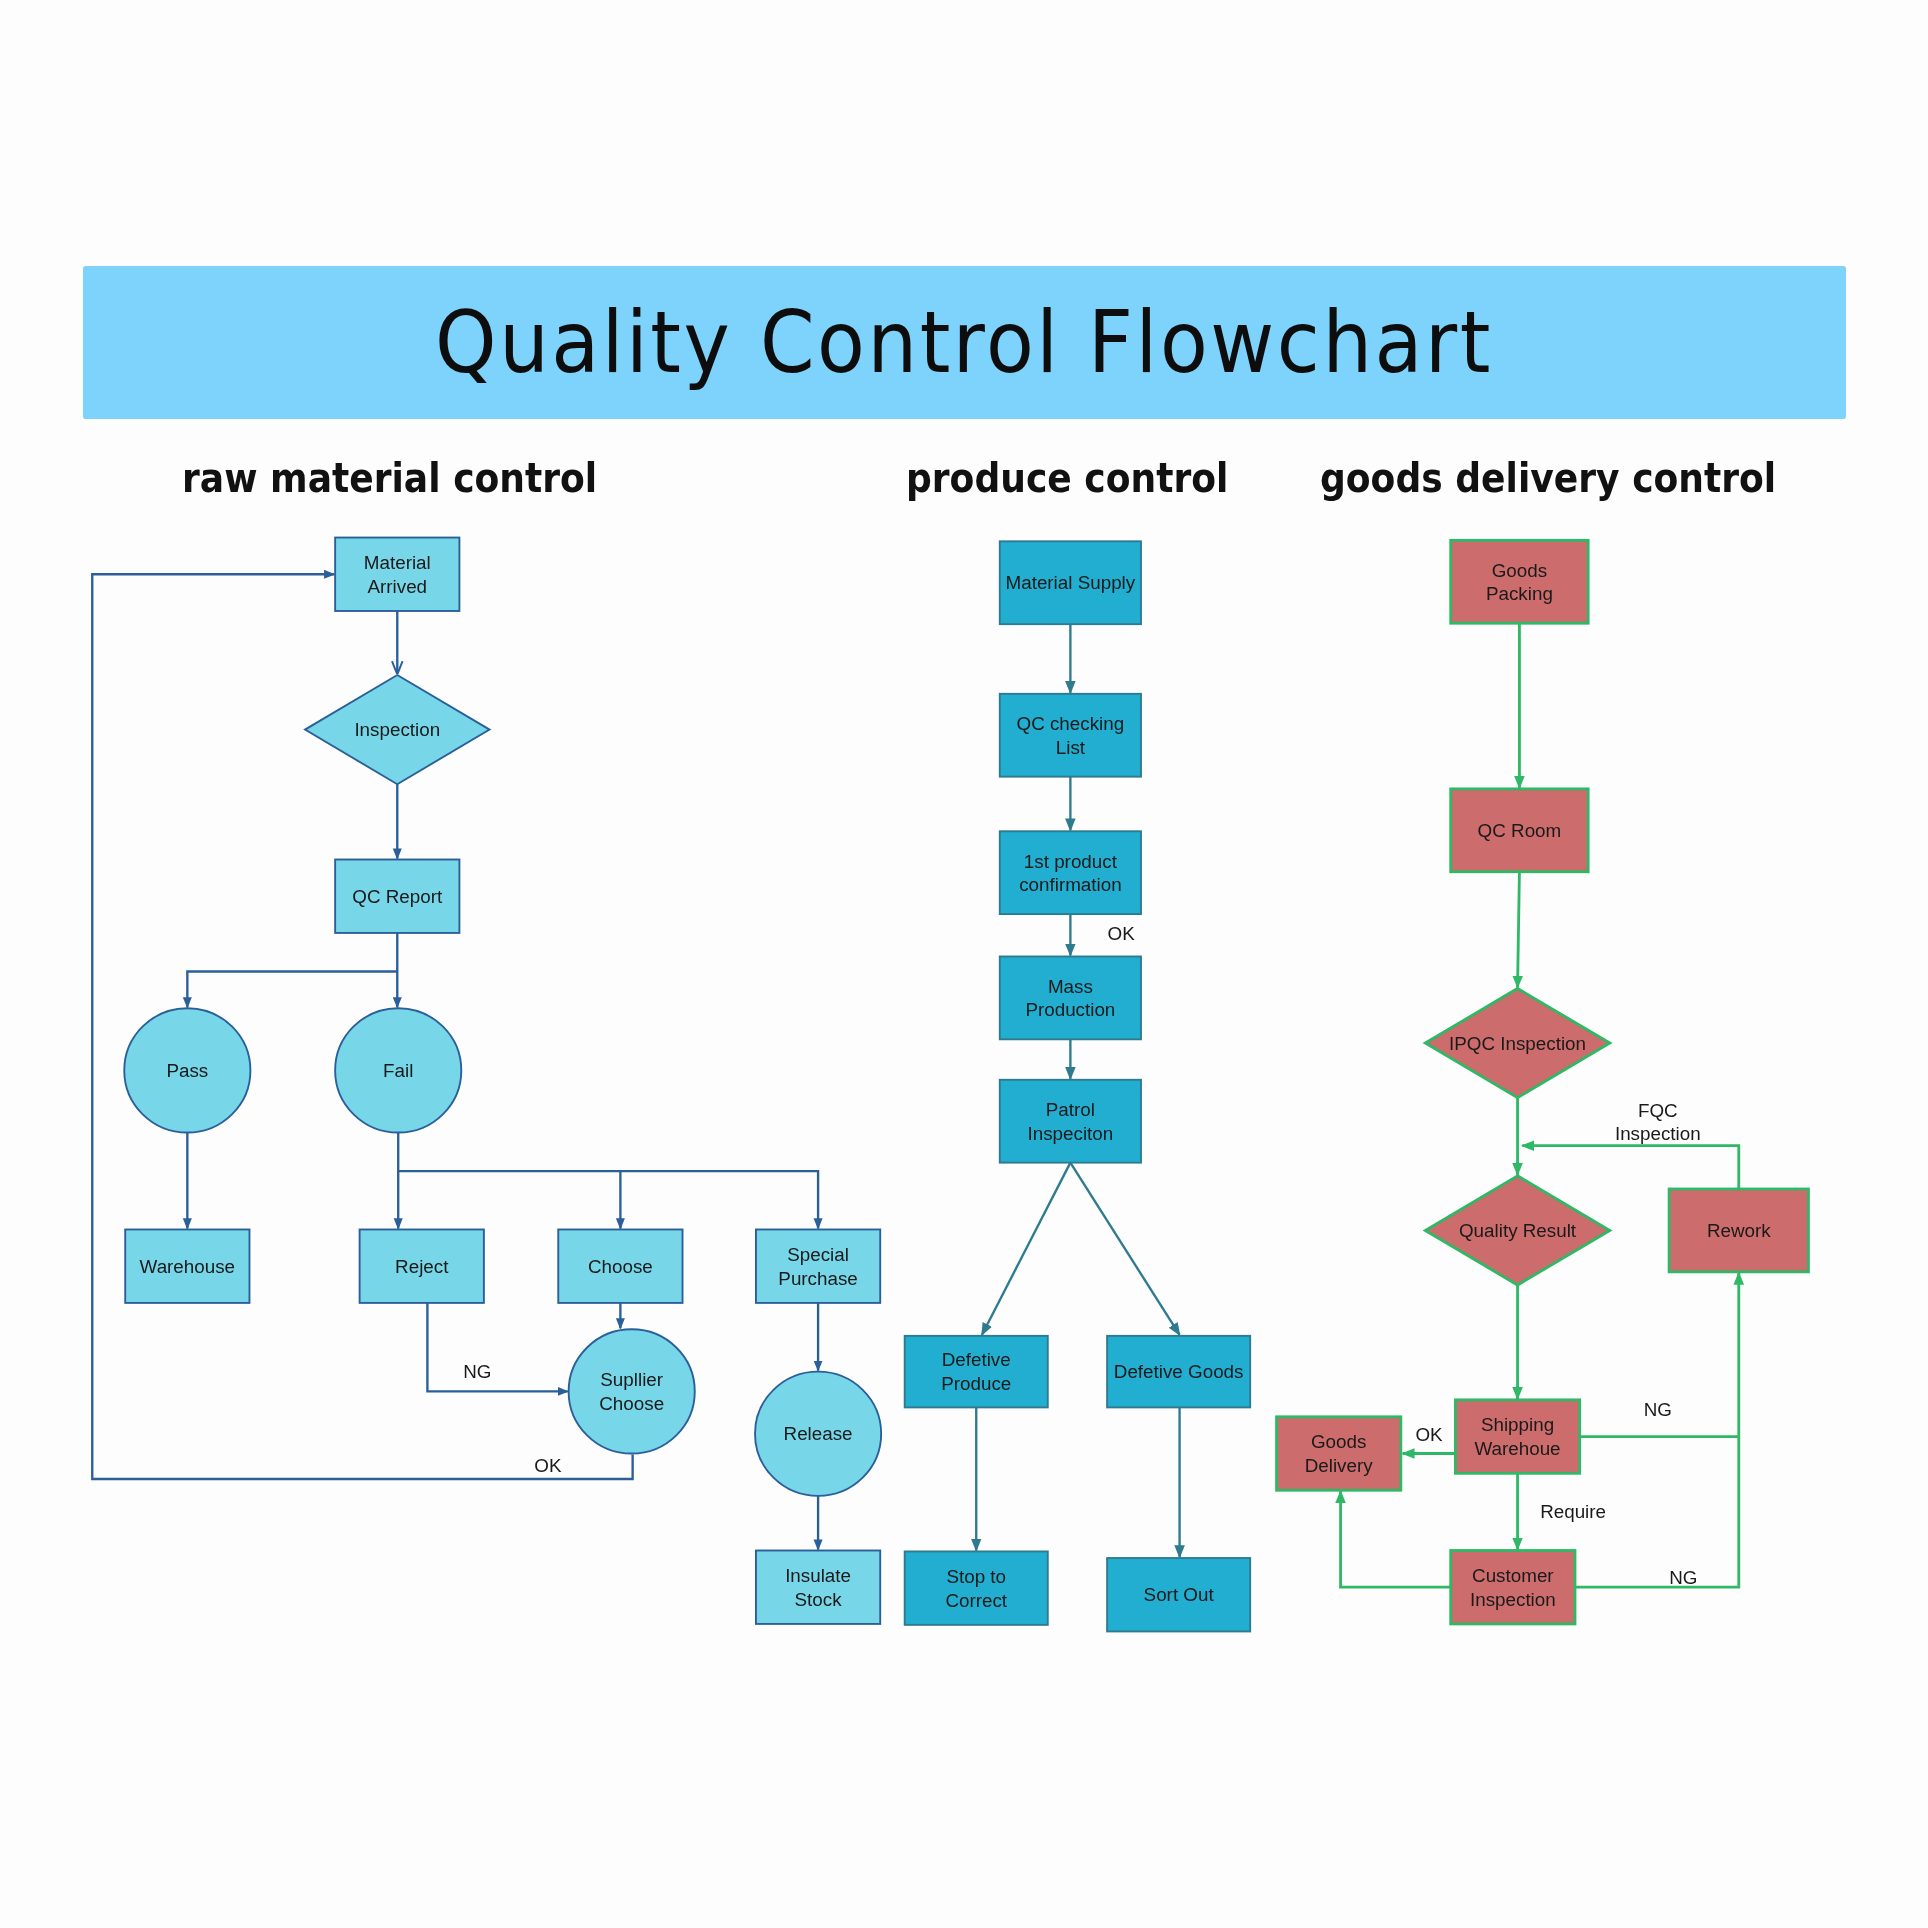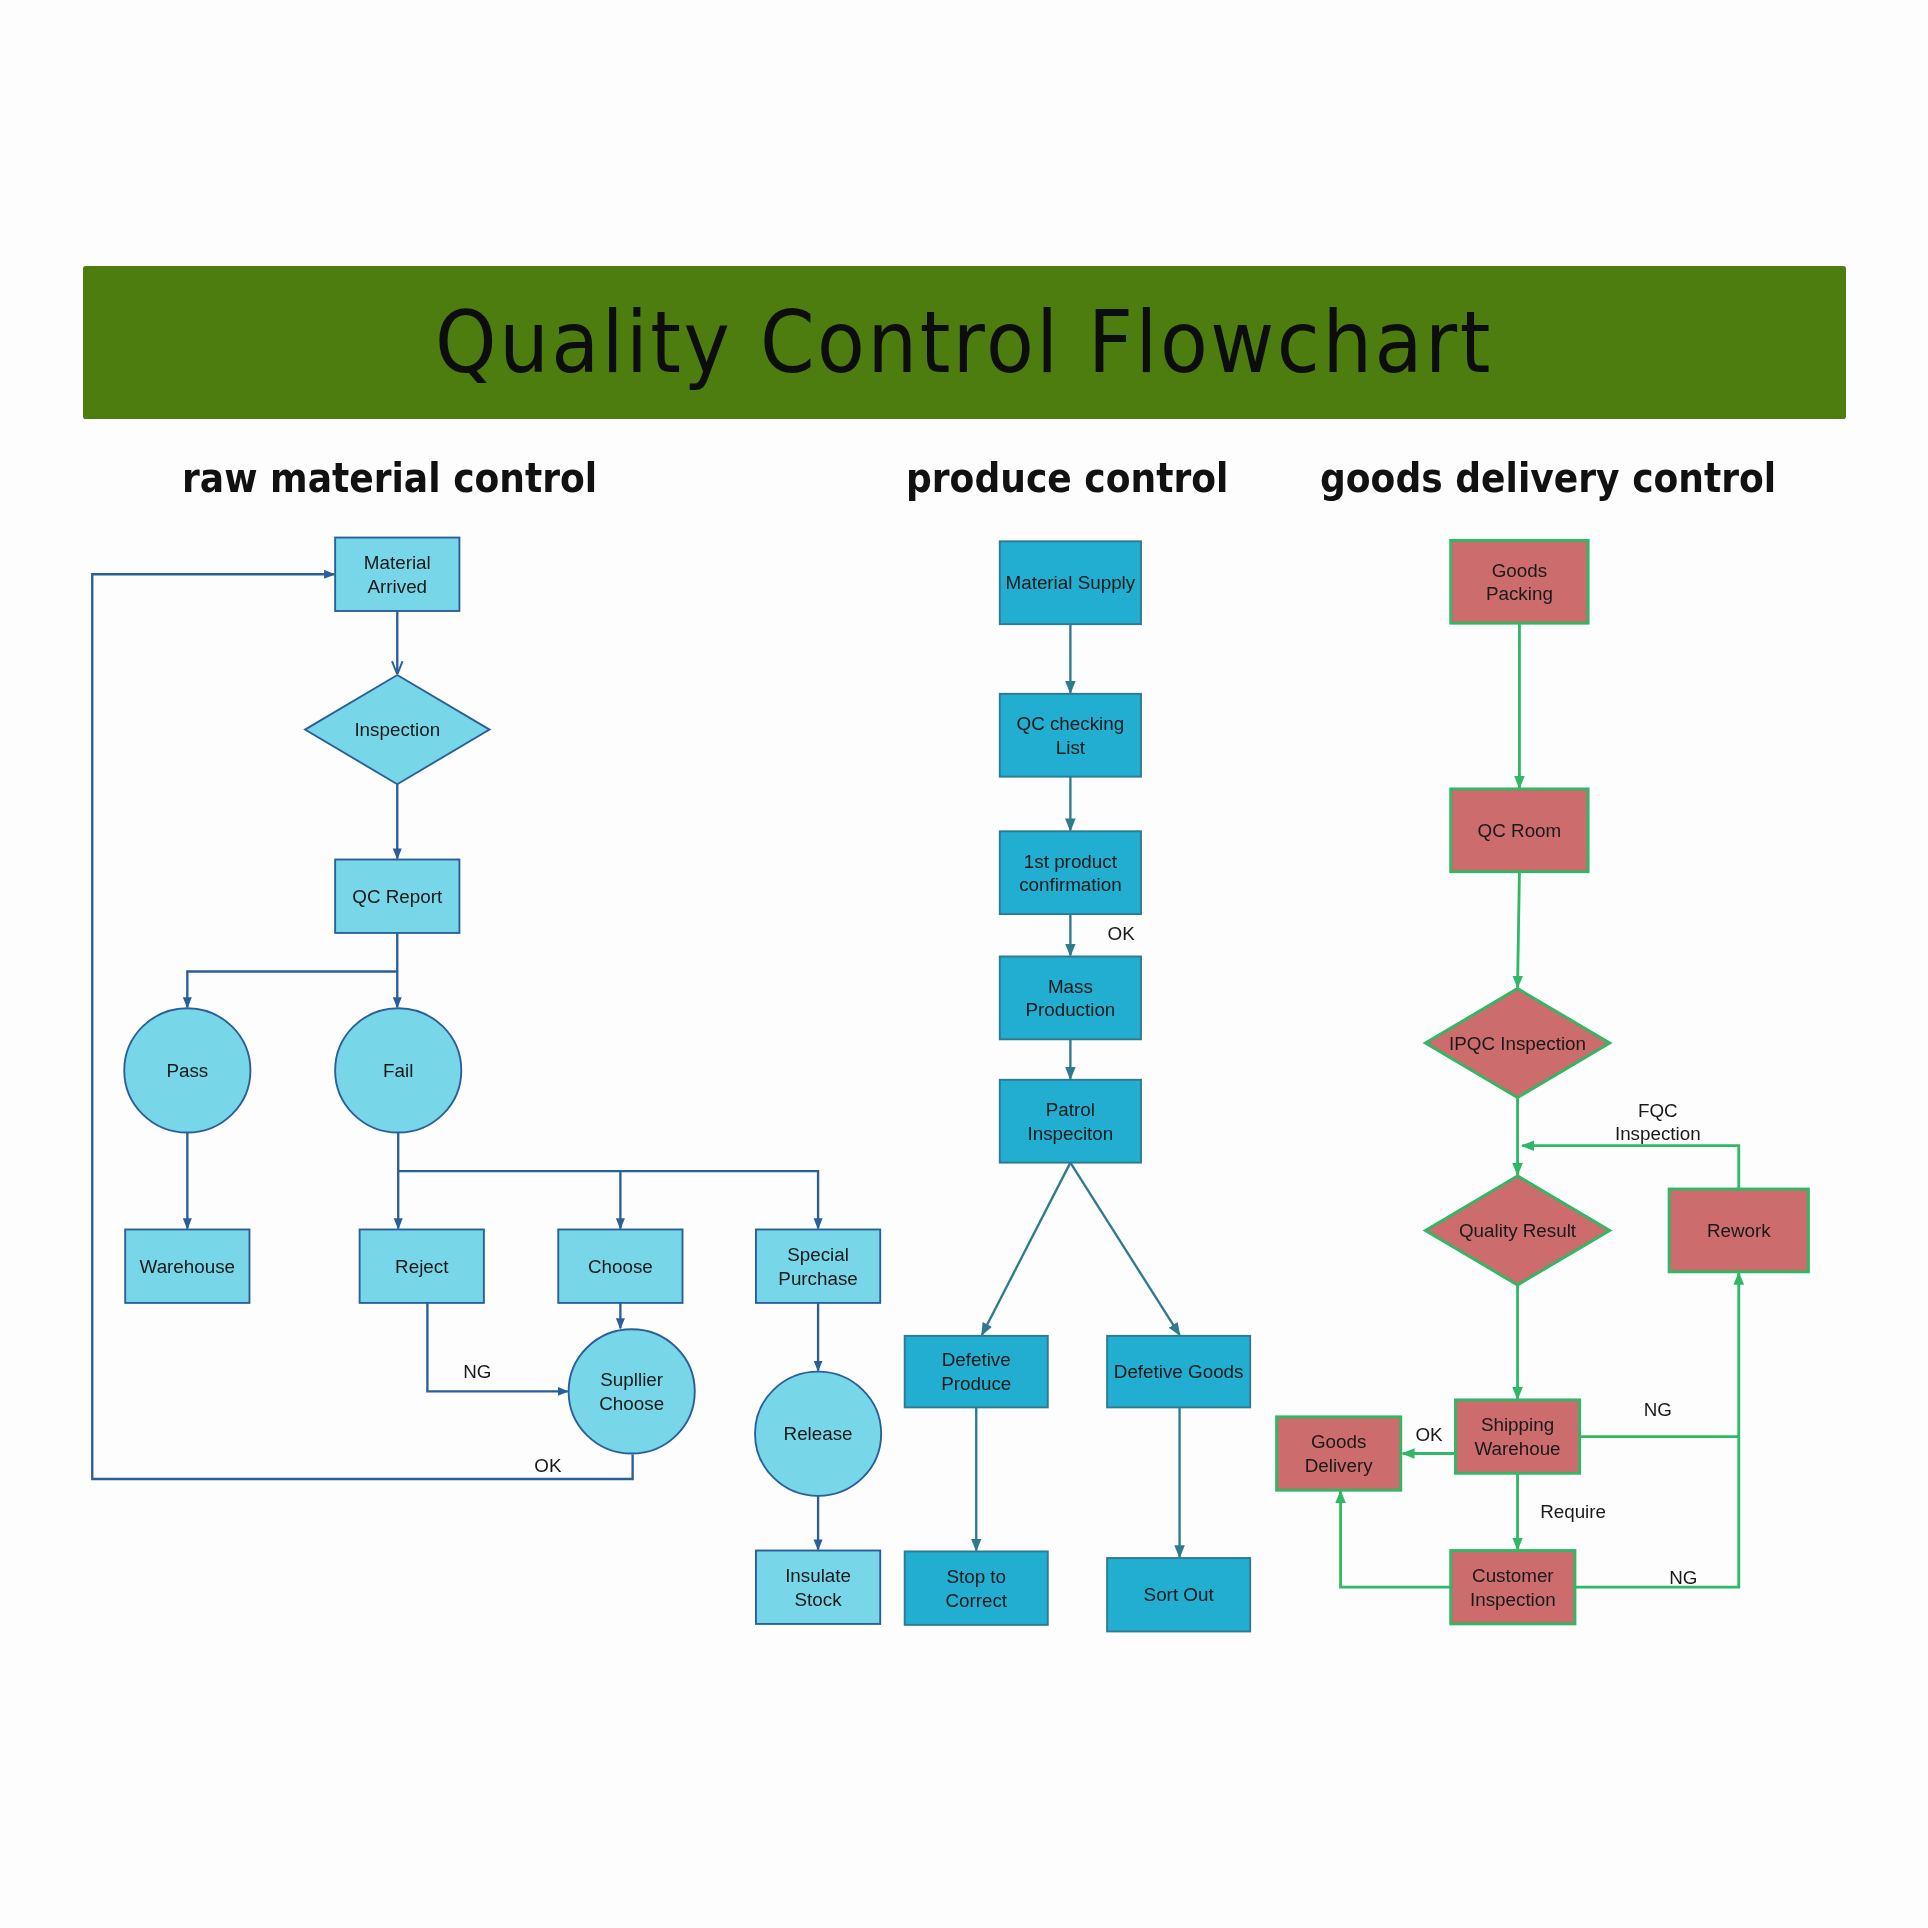--- a/index.html
+++ b/index.html
@@ -1,17 +1,17 @@
 <!DOCTYPE html>
 <html style="font-size:15px"><head>
 <meta charset="utf-8">
 <style>
   html, body { margin: 0; padding: 0; background: #fdfdfd; }
   body { width: 1928px; height: 1928px; position: relative; overflow: hidden; font-family: "Liberation Sans", sans-serif; }
-  .banner { position: absolute; left: 83px; top: 266px; width: 1763px; height: 153px; background: #4d7c0f; border-radius: 2.8px;
+  .banner { position: absolute; left: 83px; top: 266px; width: 1763px; height: 153px; background: #7dd3fc; border-radius: 2.8px;
             display: flex; align-items: center; justify-content: center; }
   .banner-title { font-family: "DejaVu Sans", sans-serif; font-size: 85px; color: #0d0d0d; letter-spacing: 2.8px; transform: scaleX(0.92); }
   .section-title { position: absolute; top: 454px; font-family: "DejaVu Sans", sans-serif; font-size: 41px; font-weight: bold; color: #111; white-space: nowrap; transform: scaleX(0.88); transform-origin: left center; }
   svg#flow { position: absolute; left: 0; top: 0; }
   svg text { font-family: "Liberation Sans", sans-serif; }
 </style>
 </head>
 <body>
 
 <div class="banner">

